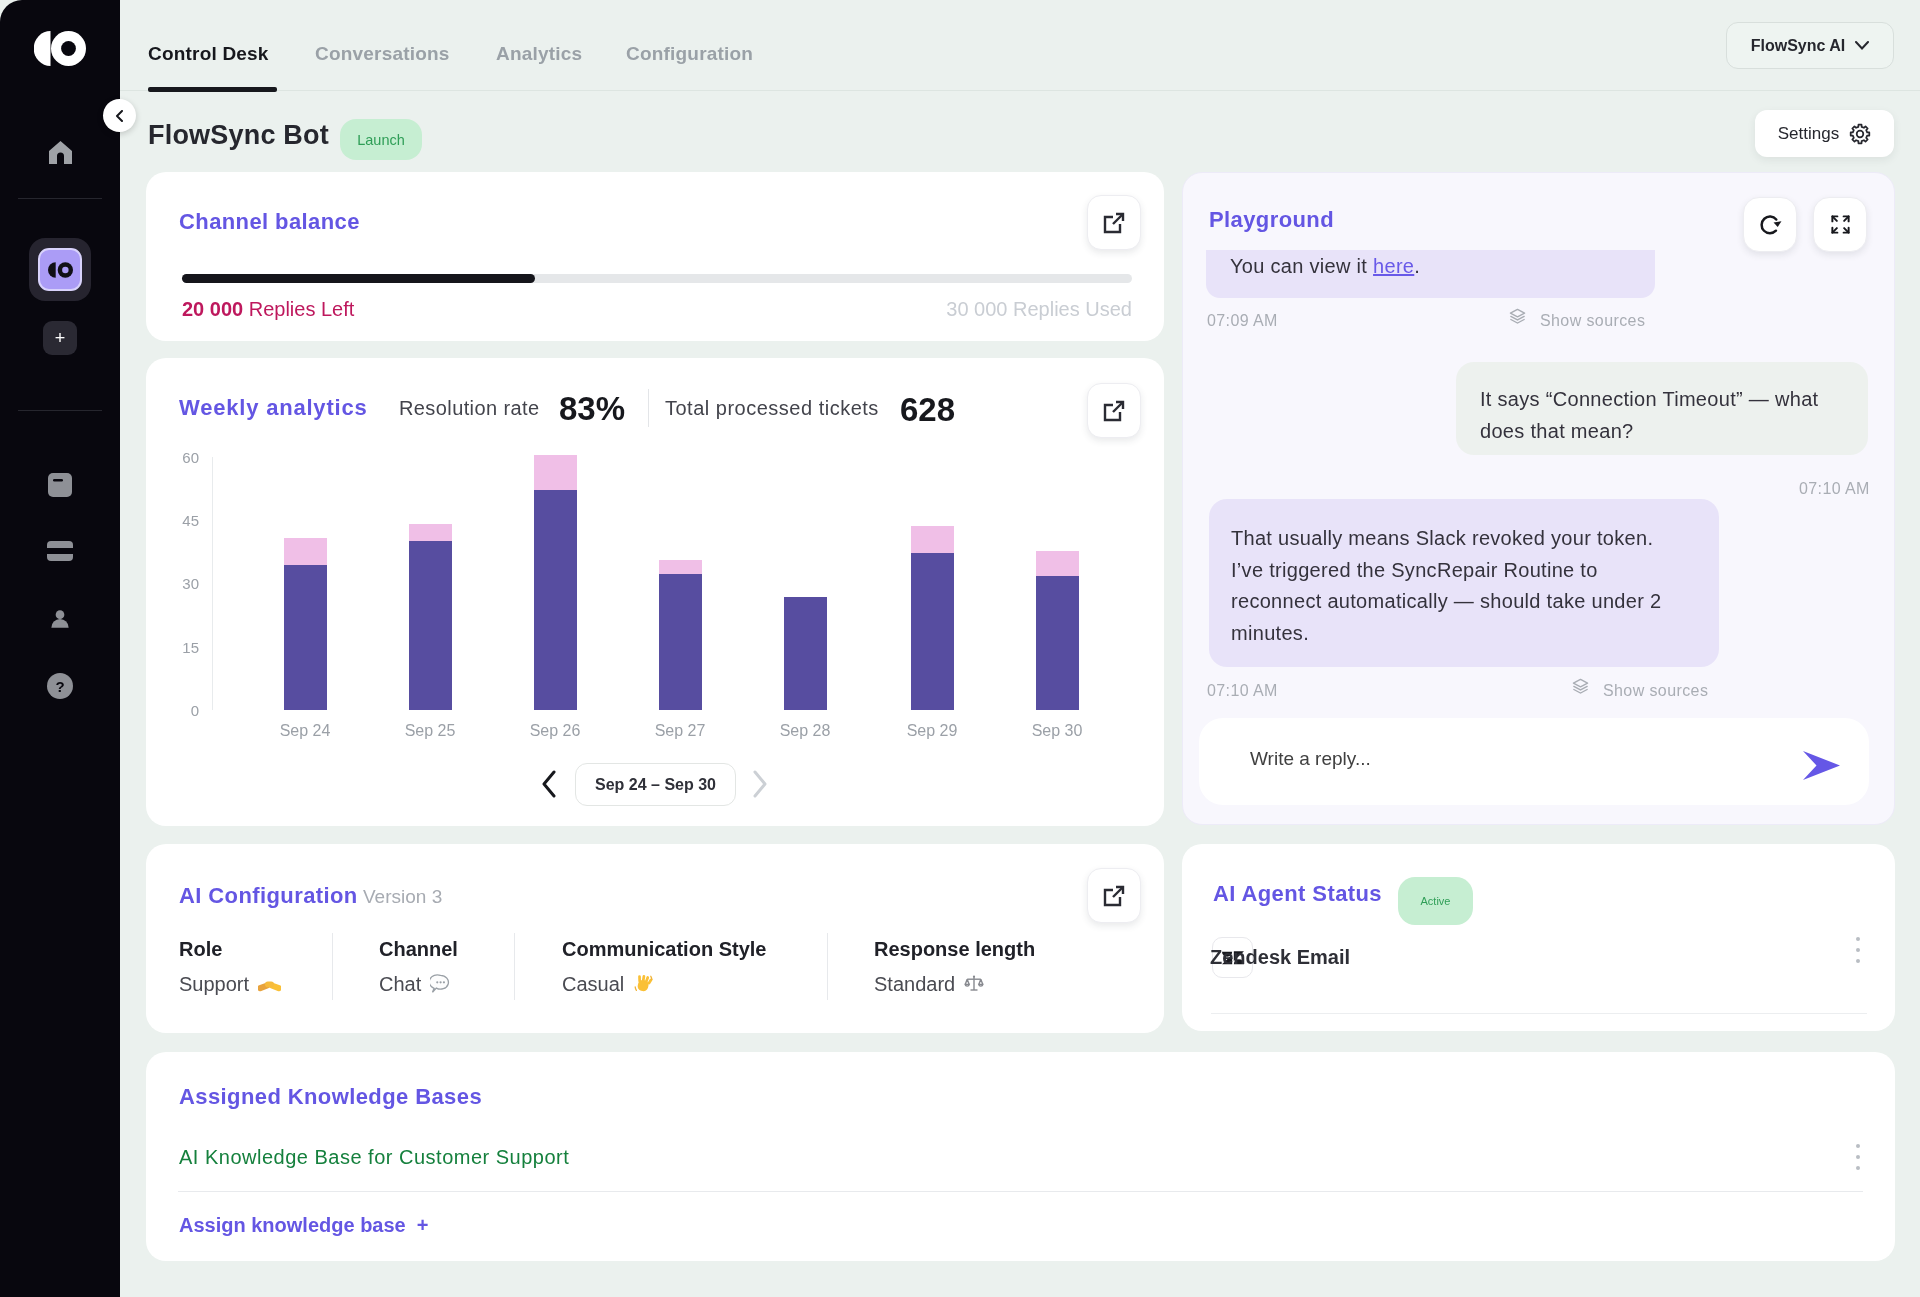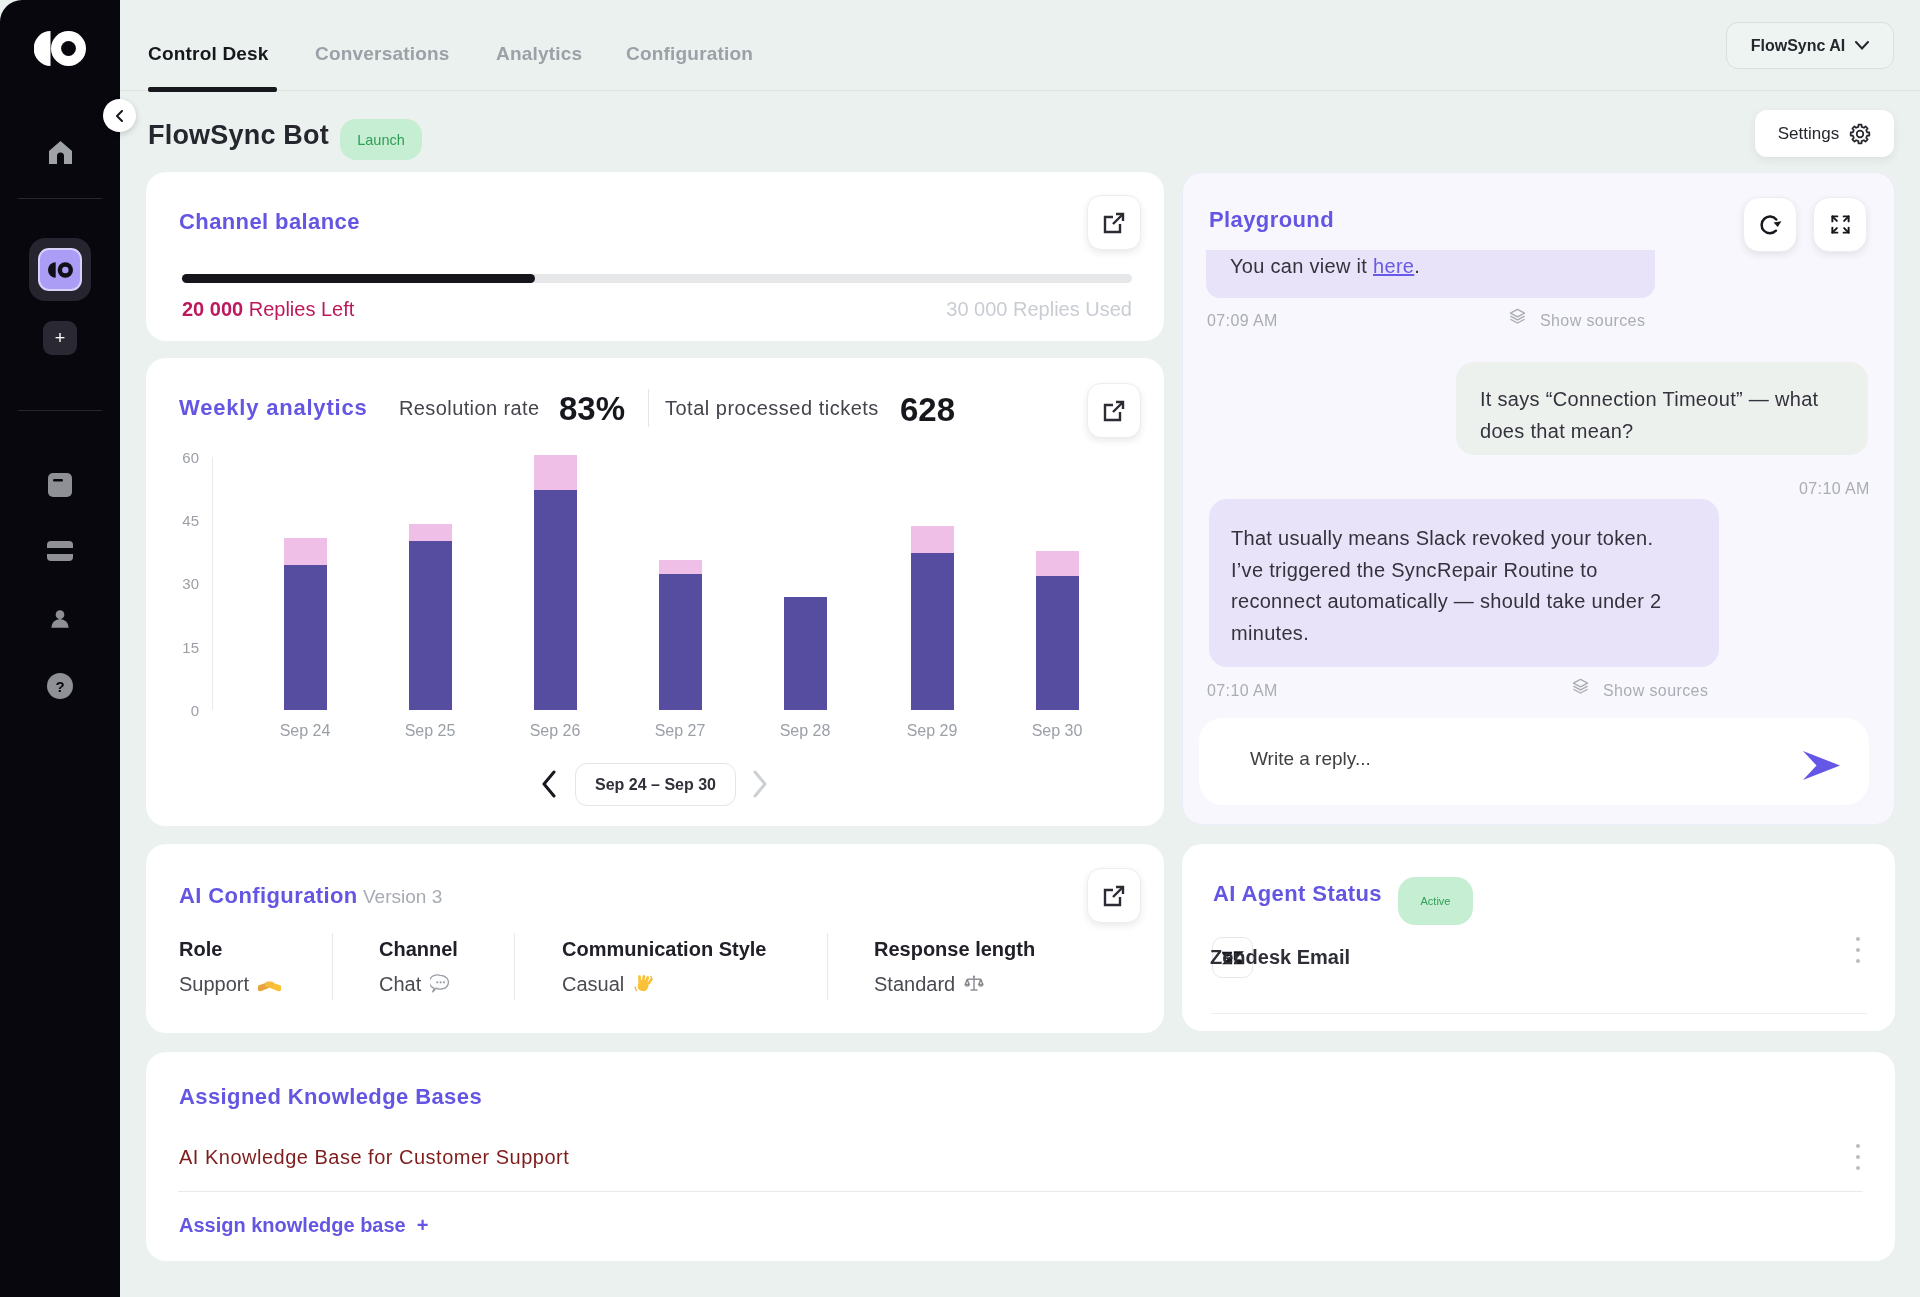--- a/index.html
+++ b/index.html
@@ -249,21 +249,21 @@
       <path d="M3.2 5.2 L1.2 10.4 M3.2 5.2 L5.2 10.4 M1.1 10.4 a2.15 2.15 0 0 0 4.2 0 Z" fill="#fff"></path>
       <path d="M16.8 5.2 L14.8 10.4 M16.8 5.2 L18.8 10.4 M14.7 10.4 a2.15 2.15 0 0 0 4.2 0 Z" fill="#fff"></path>
     </svg>
   </div>
 <div class="cdiv" style="left:332px;"></div>
 <div class="cdiv" style="left:514px;"></div>
 <div class="cdiv" style="left:827px;"></div>
 
 <div id="cardD" class="card"></div>
 <div class="ctitle" style="left:179px; top:1084px;">Assigned Knowledge Bases</div>
-<div class="abs" style="left:179px; top:1146px; font-size:20px; color:#7f1d1d; letter-spacing:.5px;">AI Knowledge Base for Customer Support</div>
+<div class="abs" style="left:179px; top:1146px; font-size:20px; color:#15803d; letter-spacing:.5px;">AI Knowledge Base for Customer Support</div>
 <div class="dots" style="left:1856px; top:1144px;"></div>
 <div class="dots" style="left:1856px; top:1155px;"></div>
 <div class="dots" style="left:1856px; top:1166px;"></div>
 <div class="abs" style="left:178px; top:1191px; width:1685px; height:1px; background:#e8eaed;"></div>
 <div class="abs" style="left:179px; top:1214px; font-size:20px; font-weight:bold; color:#6456e3;">Assign knowledge base&nbsp; +</div>
 
 <div id="cardE" class="card"></div>
 <div class="ctitle" style="left:1209px; top:207px;">Playground</div>
 <div class="iconbtn" style="left:1743px; top:197px; border-radius:16px;">
   <svg width="26" height="26" viewBox="0 0 24 24" fill="none" stroke="#17181d" stroke-width="2.3">

